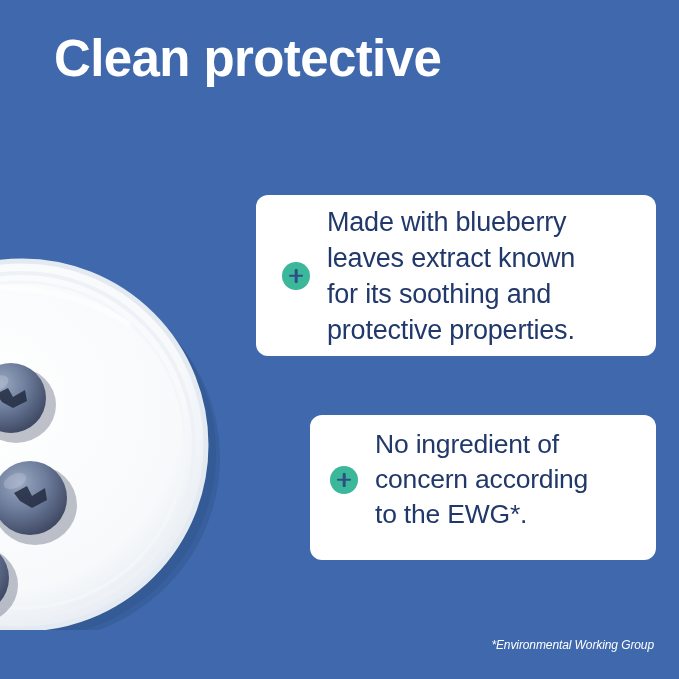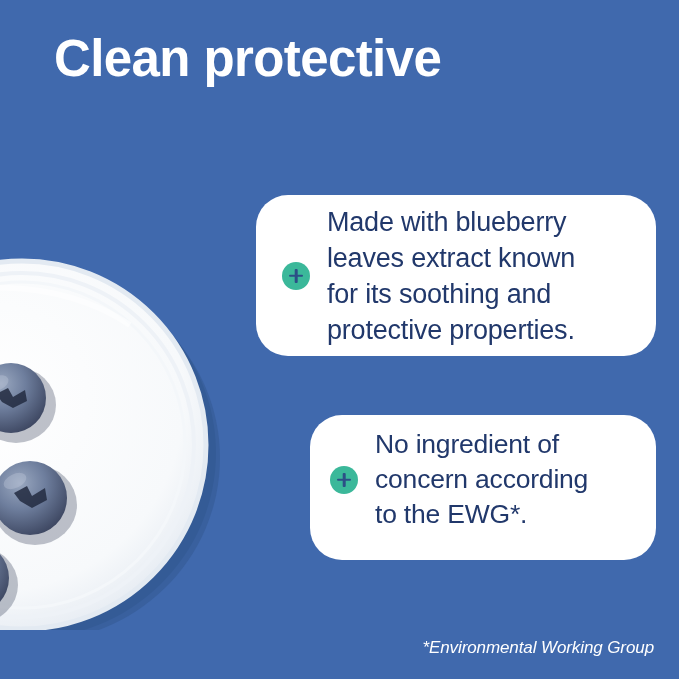--- a/index.html
+++ b/index.html
@@ -40,21 +40,21 @@
     top: 255px;
     width: 420px;
     height: 375px;
   }
   #product-photo svg { display: block; }
 
   
   .benefit-card {
     position: absolute;
     background: #ffffff;
-    border-radius: 32px;
+    border-radius: 12px;
     display: flex;
     align-items: center;
     box-sizing: border-box;
   }
   #benefit-card-1 {
     left: 256px;
     top: 195px;
     width: 400px;
     height: 161px;
     padding: 0 14px 0 26px;
@@ -108,21 +108,21 @@
   #benefit-card-2 .benefit-text {
     font-size: 26.5px;
     line-height: 35px;
   }
 
   
   #footnote {
     position: absolute;
     right: 25px;
     top: 638px;
-    font-size: 17px;
+    font-size: 12px;
     font-style: italic;
     color: #ffffff;
     letter-spacing: -0.1px;
     white-space: nowrap;
   }
 </style>
 </head>
 <body>
 
 <div id="infographic">

